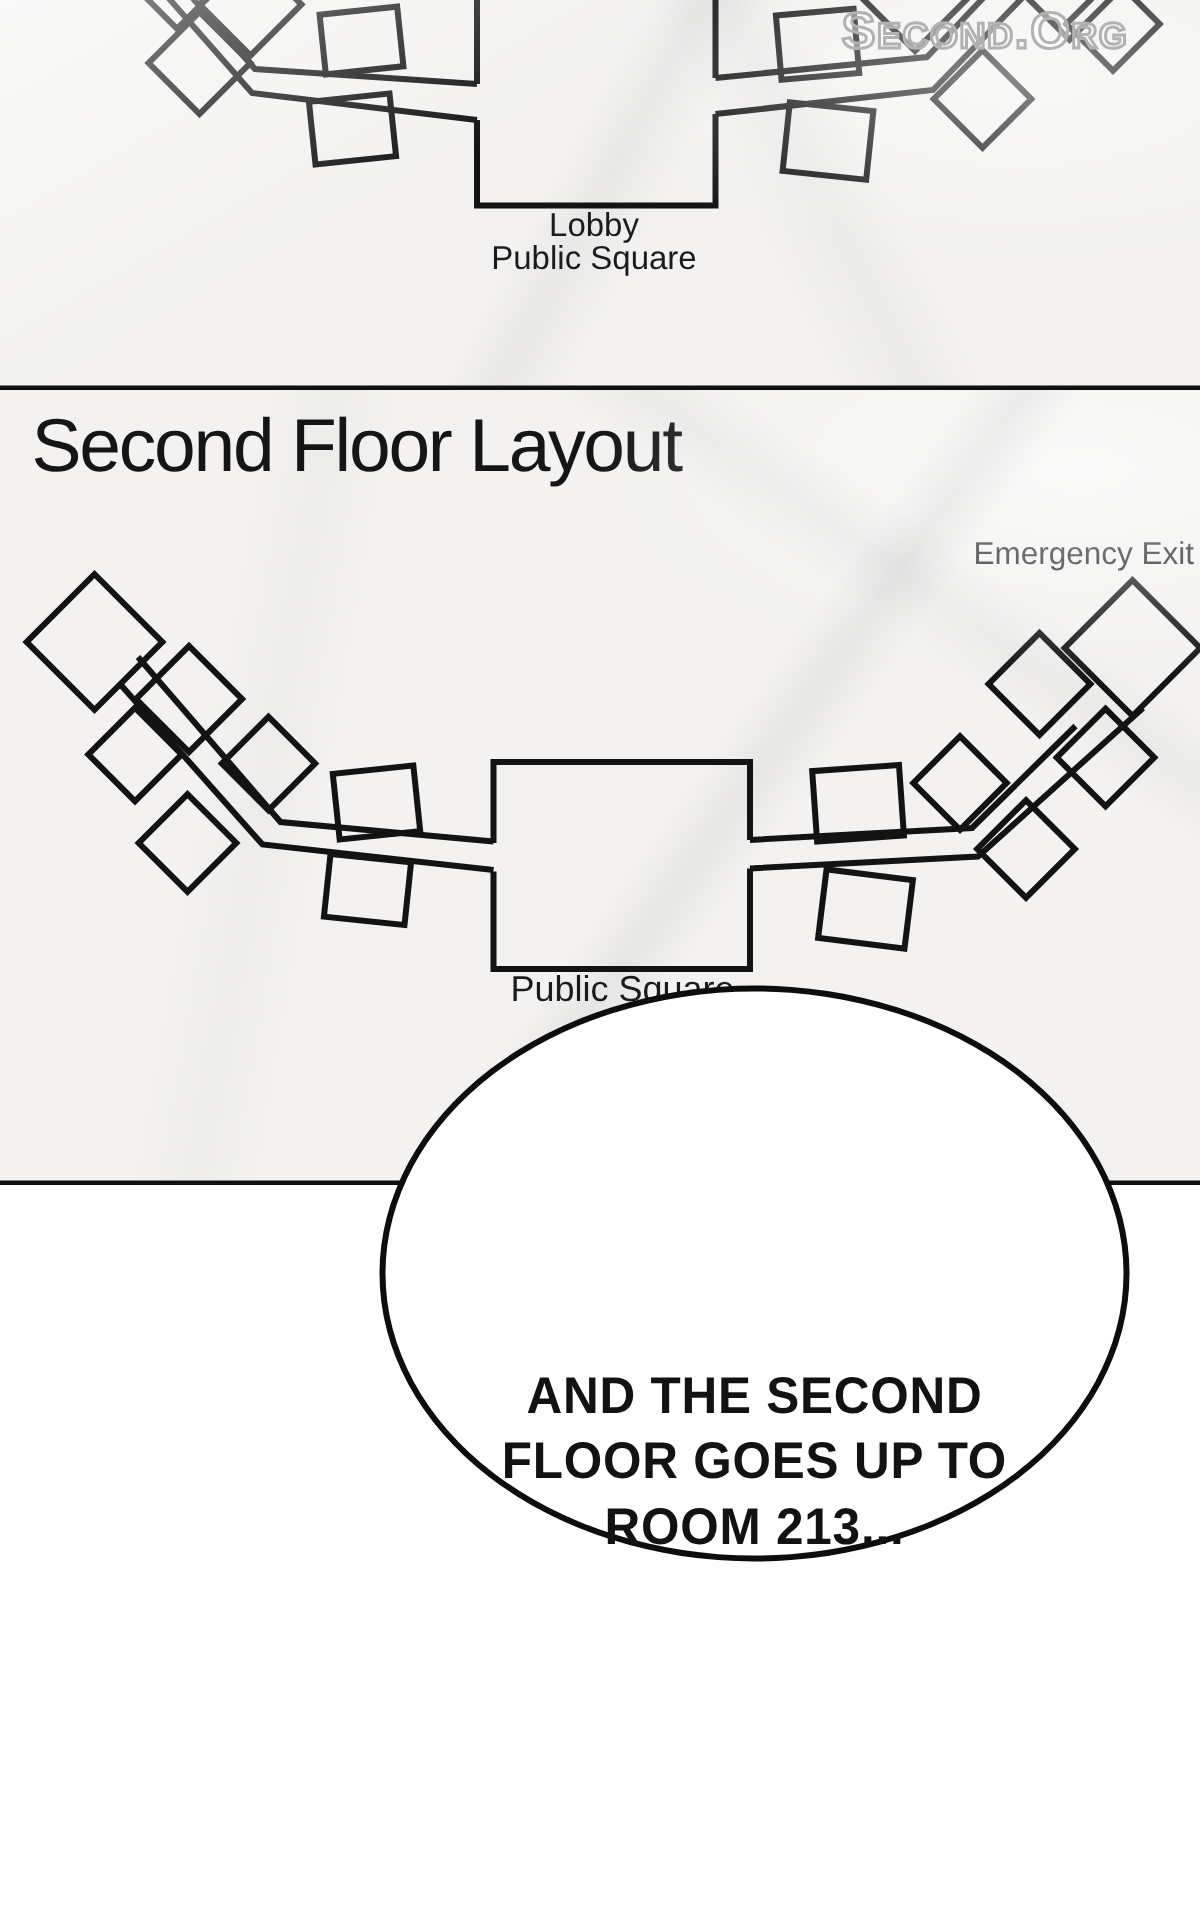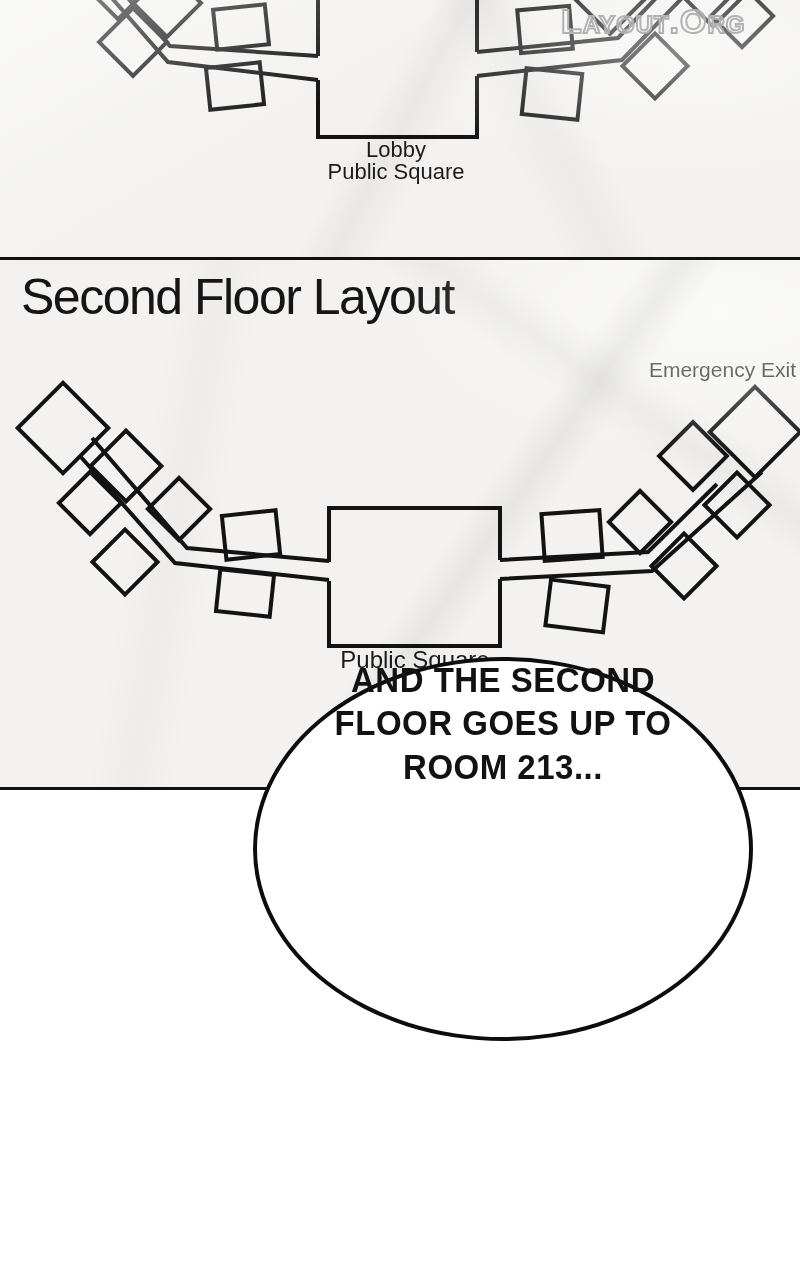--- a/index.html
+++ b/index.html
@@ -55,21 +55,21 @@
     position:absolute;left:561px;top:2px;z-index:4;
     font-size:34px;font-weight:700;font-variant:small-caps;letter-spacing:1px;
     color:rgba(255,255,255,0.40);
     -webkit-text-stroke:2px #b2b2b2;
     text-stroke:2px #b2b2b2;
     white-space:nowrap;
   }
   #speech-bubble{
     position:absolute;left:253px;top:657px;width:492px;height:376px;
     background:#ffffff;border:4px solid #0d0d0d;border-radius:50%;
-    z-index:6;display:flex;align-items:flex-start;justify-content:center;
+    z-index:6;display:flex;align-items:flex-end;justify-content:center;
   }
   #speech-bubble .bubble-text{
     text-align:center;color:#121212;
     font-size:33px;font-weight:700;letter-spacing:0.5px;
     line-height:42px;transform:scaleY(1.04);
   }
 </style>
 </head>
 <body>
 
@@ -98,21 +98,21 @@
     <rect class="ink-stroke" x="-23" y="-23" width="46" height="46" transform="translate(713,-6) rotate(45)"></rect>
     <rect class="ink-stroke" x="-22" y="-22" width="44" height="44" transform="translate(742,16) rotate(45)"></rect>
   </svg>
 
   <div class="floor-label" id="lobby-label">
     <div>Lobby</div>
     <div>Public Square</div>
   </div>
 </div>
 
-<div id="watermark">Layout.Org</div>
+<div id="watermark">Second.Org</div>
 
 <div class="panel" id="panel-second-floor">
   <div id="page-title">Second Floor Layout</div>
 
   <svg class="diagram" width="800" height="527" viewBox="0 0 800 527">
 
     <path class="ink-stroke" d="M329,302 L329,248 L500,248 L500,300 M500,319 L500,386 L329,386 L329,321"></path>
 
     <path class="ink-stroke" d="M329,301 L187,288 L92,178"></path>
     <path class="ink-stroke" d="M329,320 L175,303 L80,196"></path>

